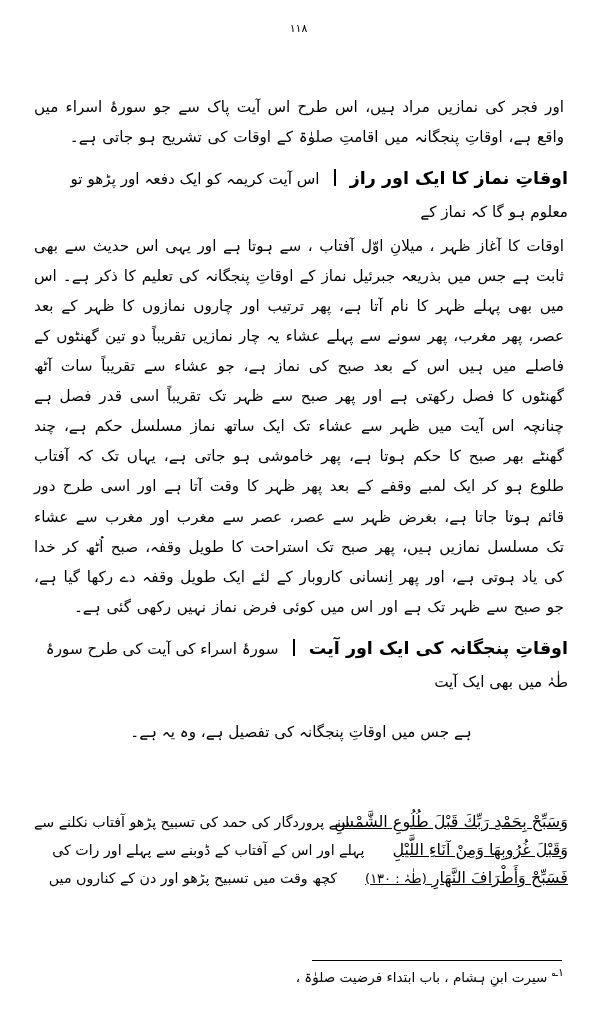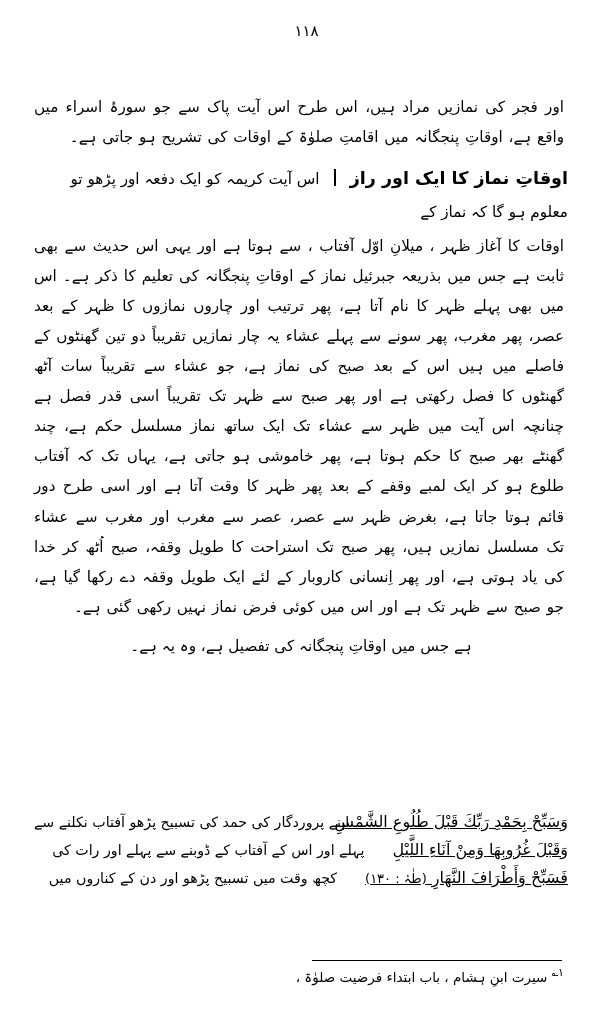--- a/index.html
+++ b/index.html
@@ -16,24 +16,24 @@
     overflow: hidden;
   }
   .page {
     position: absolute;
     inset: 0;
     padding: 0;
   }
   .page-number {
     position: absolute;
     top: 22px;
-    left: 16px;
+    left: 8px;
     width: 581px;
     text-align: center;
-    font-size: 15px;
+    font-size: 11px;
     letter-spacing: 1px;
     font-family: "DejaVu Sans", sans-serif;
   }
   .body-col {
     position: absolute;
     top: 92px;
     left: 34px;
     width: 534px;
     direction: rtl;
     text-align: justify;
@@ -67,21 +67,21 @@
     margin: 0 8px;
   }
   .heading-line .tail {
     font-weight: normal;
     font-size: 15.2px;
   }
   .small-last {
     font-size: 15.2px;
     direction: rtl;
     text-align: center;
-    margin: 10px 0 0 0;
+    margin: 20px 0 0 0;
     line-height: 1.9;
   }
   .verse-block {
     position: absolute;
     left: 34px;
     top: 812px;
     width: 534px;
     direction: rtl;
   }
   .verse-row {
@@ -148,20 +148,25 @@
     <p class="para justify">اور فجر کی نمازیں مراد ہیں، اس طرح اس آیت پاک سے جو سورۂ اسراء میں واقع ہے، اوقاتِ پنجگانہ میں اقامتِ صلوٰۃ کے اوقات کی تشریح ہو جاتی ہے۔</p>
 
     <div class="heading-line">
       <span>اوقاتِ نماز کا ایک اور راز</span>
       <span class="bar"></span>
       <span class="tail">اس آیت کریمہ کو ایک دفعہ اور پڑھو تو معلوم ہو گا کہ نماز کے</span>
     </div>
 
     <p class="para justify">اوقات کا آغاز ظہر ، میلانِ اوّل آفتاب ، سے ہوتا ہے اور یہی اس حدیث سے بھی ثابت ہے جس میں بذریعہ جبرئیل نماز کے اوقاتِ پنجگانہ کی تعلیم کا ذکر ہے۔ اس میں بھی پہلے ظہر کا نام آتا ہے، پھر ترتیب اور چاروں نمازوں کا ظہر کے بعد عصر، پھر مغرب، پھر سونے سے پہلے عشاء یہ چار نمازیں تقریباً دو تین گھنٹوں کے فاصلے میں ہیں اس کے بعد صبح کی نماز ہے، جو عشاء سے تقریباً سات آٹھ گھنٹوں کا فصل رکھتی ہے اور پھر صبح سے ظہر تک تقریباً اسی قدر فصل ہے چنانچہ اس آیت میں ظہر سے عشاء تک ایک ساتھ نماز مسلسل حکم ہے، چند گھنٹے بھر صبح کا حکم ہوتا ہے، پھر خاموشی ہو جاتی ہے، یہاں تک کہ آفتاب طلوع ہو کر ایک لمبے وقفے کے بعد پھر ظہر کا وقت آتا ہے اور اسی طرح دور قائم ہوتا جاتا ہے، بغرض ظہر سے عصر، عصر سے مغرب اور مغرب سے عشاء تک مسلسل نمازیں ہیں، پھر صبح تک استراحت کا طویل وقفہ، صبح اُٹھ کر خدا کی یاد ہوتی ہے، اور پھر اِنسانی کاروبار کے لئے ایک طویل وقفہ دے رکھا گیا ہے، جو صبح سے ظہر تک ہے اور اس میں کوئی فرض نماز نہیں رکھی گئی ہے۔</p>
 
+    <div class="heading-line">
+      <span>اوقاتِ پنجگانہ کی ایک اور آیت</span>
+      <span class="bar"></span>
+      <span class="tail">سورۂ اسراء کی آیت کی طرح سورۂ طٰہٰ میں بھی ایک آیت</span>
+    </div>
 
     <p class="small-last">ہے جس میں اوقاتِ پنجگانہ کی تفصیل ہے، وہ یہ ہے۔</p>
 
   </div>
 
   <div class="verse-block">
 
     <div class="verse-row">
       <span class="verse-ar">وَسَبِّحْ بِحَمْدِ رَبِّكَ قَبْلَ طُلُوعِ الشَّمْسِ</span>
       <span class="verse-ur">اپنے پروردگار کی حمد کی تسبیح پڑھو آفتاب نکلنے سے</span>

